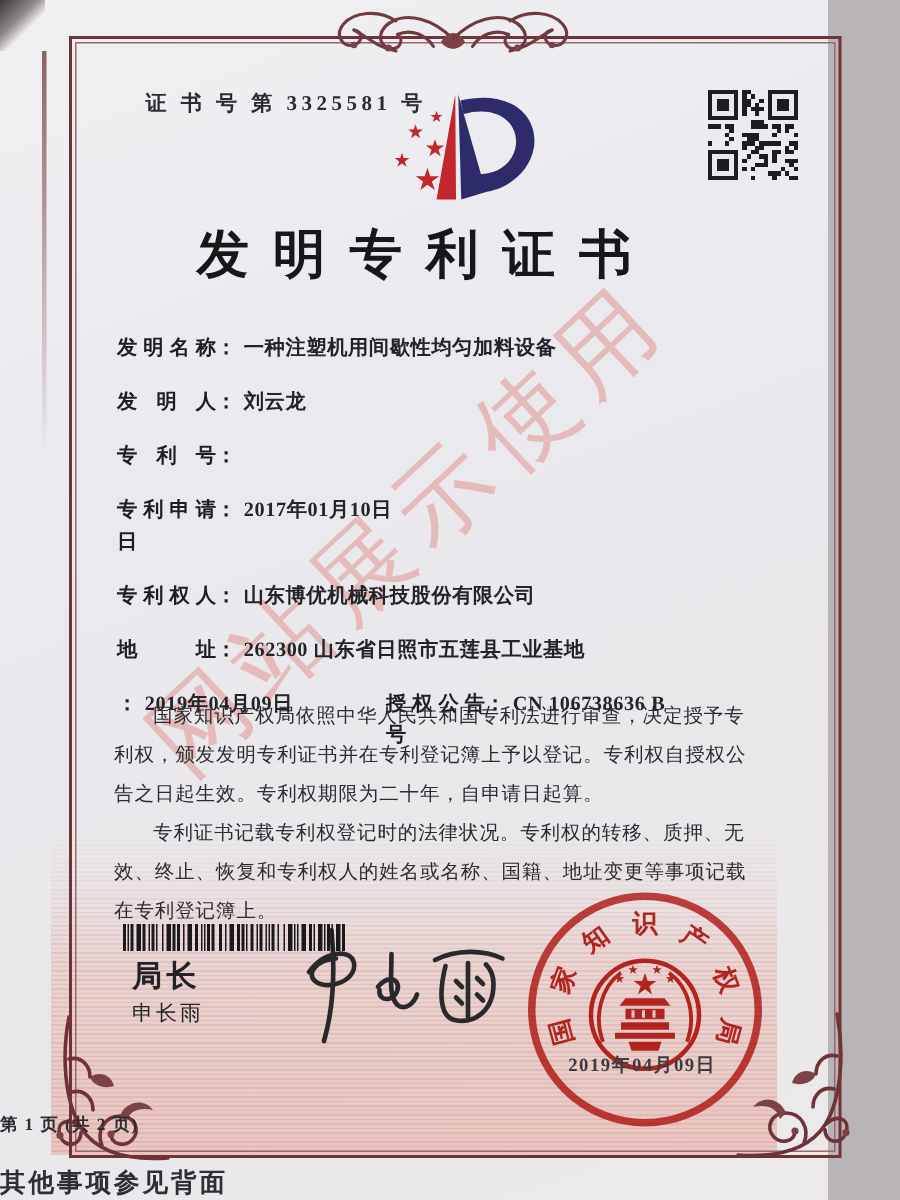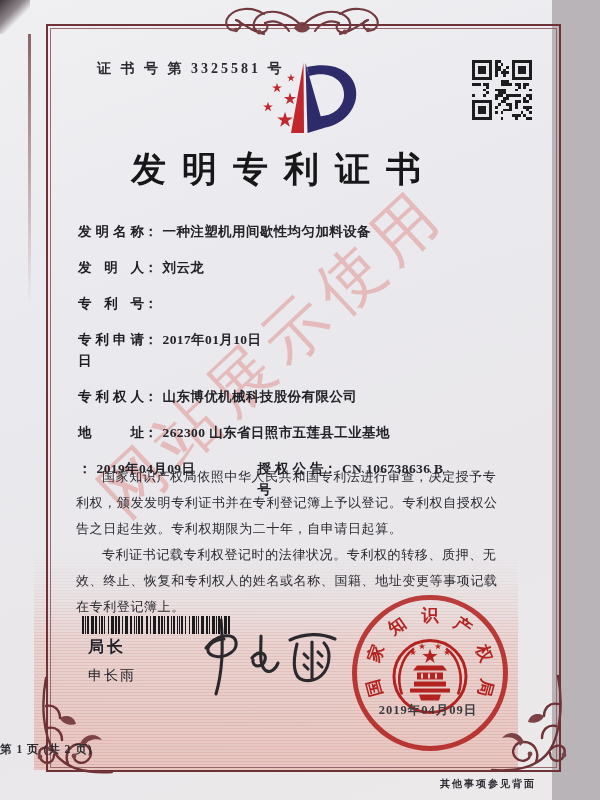--- a/index.html
+++ b/index.html
@@ -46,37 +46,37 @@
         text-align:justify;text-align-last:justify;}
   .fcolon{font-size:13.5px;font-weight:700;color:#1d1d22;margin-right:5px;}
   .fvalue{font-size:13.5px;font-weight:600;color:#232329;letter-spacing:.4px;text-align:right;}
   .grant-gap{width:62px;}
   
   .paras{position:absolute;left:76px;right:46px;top:464px;}
   .paras p{margin:0;text-indent:2em;font-size:13px;line-height:26px;
         color:#2b2b31;letter-spacing:.6px;font-weight:500;}
   
   .barcode{position:absolute;left:82px;top:616px;width:150px;height:18px;}
-  .signer-title{position:absolute;left:88px;top:637px;font-size:16px;font-weight:700;
+  .signer-title{position:absolute;left:88px;top:637px;font-size:20px;font-weight:700;
         color:#222228;letter-spacing:3px;}
   .signer-name{position:absolute;left:88px;top:667px;font-size:14px;font-weight:400;
         color:#222228;letter-spacing:2px;}
   .signature{position:absolute;left:186px;top:612px;width:160px;height:100px;}
   
   .seal{position:absolute;left:352px;top:595px;width:146px;height:146px;border-radius:50%;
         border:5px solid rgba(193,32,28,.88);mix-blend-mode:multiply;opacity:.95;}
   .seal-char{position:absolute;left:50%;top:50%;width:20px;height:20px;margin:-10px 0 0 -10px;
         font-size:17px;font-weight:700;color:#c2201c;text-align:center;line-height:20px;}
   .seal-emblem{position:absolute;left:50%;top:50%;transform:translate(-50%,-46%);}
   .seal-date{position:absolute;left:360px;top:702px;width:136px;text-align:center;
         font-size:12.5px;color:#3a3a40;letter-spacing:1px;font-weight:600;}
   .page-info{position:absolute;left:0;right:0;top:742px;
         font-size:11.5px;color:#2c2c32;font-weight:600;letter-spacing:1px;}
-  .back-note{position:absolute;left:0;right:16px;top:777px;text-align:right;
-        font-size:10px;color:#2e2e34;font-weight:600;letter-spacing:2px;}
+  .back-note{position:absolute;left:0;right:4px;top:777px;text-align:left;
+        font-size:17px;color:#2e2e34;font-weight:600;letter-spacing:2px;}
 </style>
 </head>
 <body>
 
 <div class="page">
 
   <div class="guilloche"></div>
   <div class="corner-shadow"></div>
   <div class="left-page-edge"></div>
 

